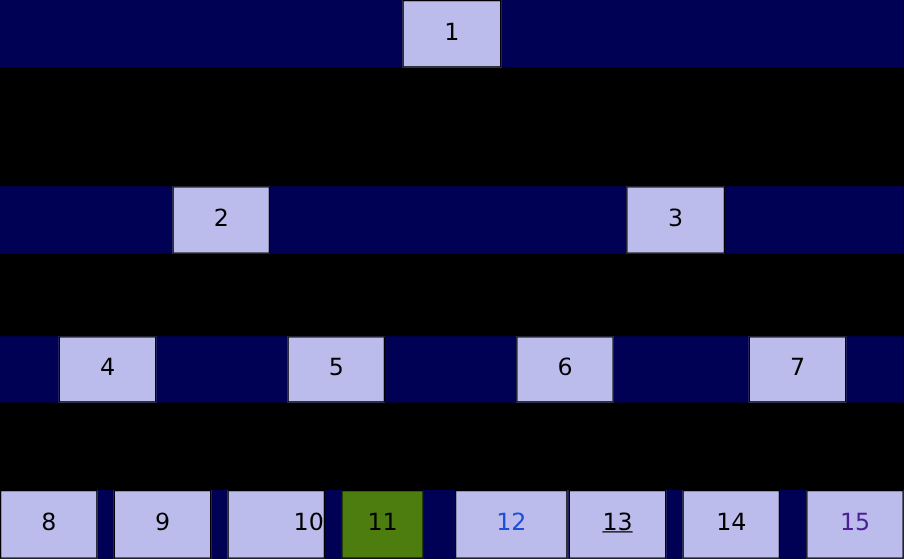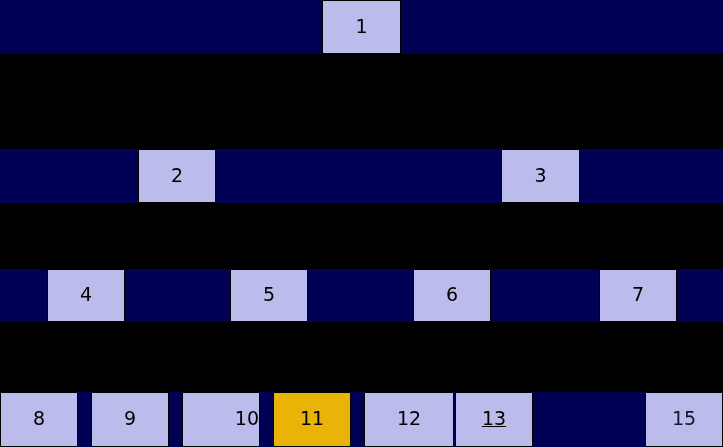--- a/index.html
+++ b/index.html
@@ -77,25 +77,28 @@
     <div class="level-band" style="top: 392px; height: 55px; background: rgb(0, 0, 85);"></div>
     <div class="node-box" style="left: 0px; top: 392px; width: 78px; height: 55px; background: rgb(188, 188, 236); border-color: rgb(0, 0, 0); color: rgb(0, 0, 0);">
       <span class="node-label">8</span>
     </div>
     <div class="node-box" style="left: 91px; top: 392px; width: 78px; height: 55px; background: rgb(188, 188, 236); border-color: rgb(0, 0, 0); color: rgb(0, 0, 0);">
       <span class="node-label">9</span>
     </div>
     <div class="node-box" style="left: 182px; top: 392px; width: 78px; height: 55px; background: rgb(188, 188, 236); border-color: rgb(0, 0, 0); color: rgb(0, 0, 0); justify-content: flex-end;">
       <span class="node-label">10</span>
     </div>
-    <div class="node-box" style="left: 273px; top: 392px; width: 78px; height: 55px; background: #eab308; border-color: rgb(0, 0, 0); color: rgb(0, 0, 0);">
+    <div class="node-box" style="left: 273px; top: 392px; width: 66px; height: 55px; background: #4d7c0f; border-color: rgb(0, 0, 0); color: rgb(0, 0, 0);">
       <span class="node-label">11</span>
     </div>
-    <div class="node-box" style="left: 364px; top: 392px; width: 90px; height: 55px; background: rgb(188, 188, 236); border-color: rgb(0, 0, 0); color: #000000;">
+    <div class="node-box" style="left: 364px; top: 392px; width: 90px; height: 55px; background: rgb(188, 188, 236); border-color: rgb(0, 0, 0); color: #1d4ed8;">
       <span class="node-label">12</span>
     </div>
     <div class="node-box" style="left: 455px; top: 392px; width: 78px; height: 55px; background: rgb(188, 188, 236); border-color: rgb(0, 0, 0); color: rgb(0, 0, 0); text-decoration: underline;">
       <span class="node-label">13</span>
     </div>
-    <div class="node-box" style="left: 645px; top: 392px; width: 78px; height: 55px; background: rgb(188, 188, 236); border-color: rgb(0, 0, 0); color: #0f172a;">
+    <div class="node-box" style="left: 546px; top: 392px; width: 78px; height: 55px; background: rgb(188, 188, 236); border-color: rgb(0, 0, 0); color: rgb(0, 0, 0);">
+      <span class="node-label">14</span>
+    </div>
+    <div class="node-box" style="left: 645px; top: 392px; width: 78px; height: 55px; background: rgb(188, 188, 236); border-color: rgb(0, 0, 0); color: #4c1d95;">
       <span class="node-label">15</span>
     </div>
   </div>
 
 </body></html>

